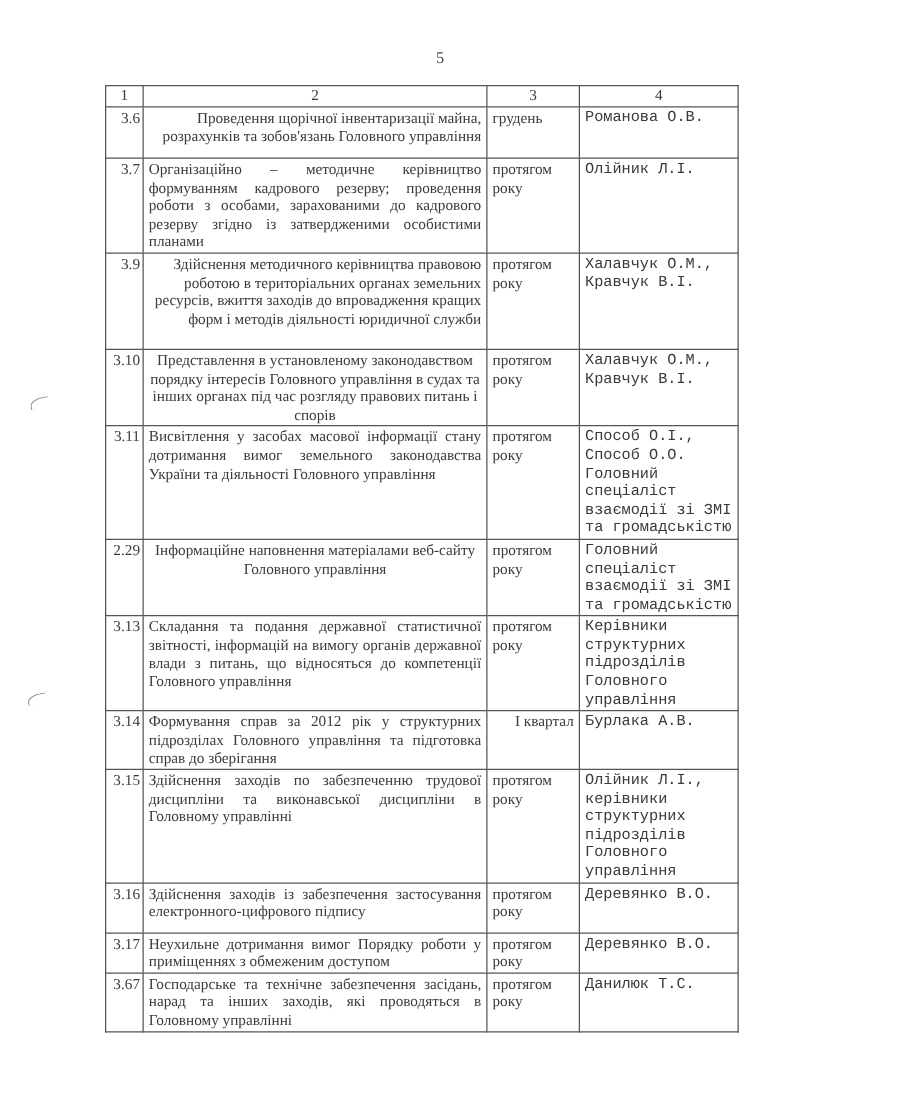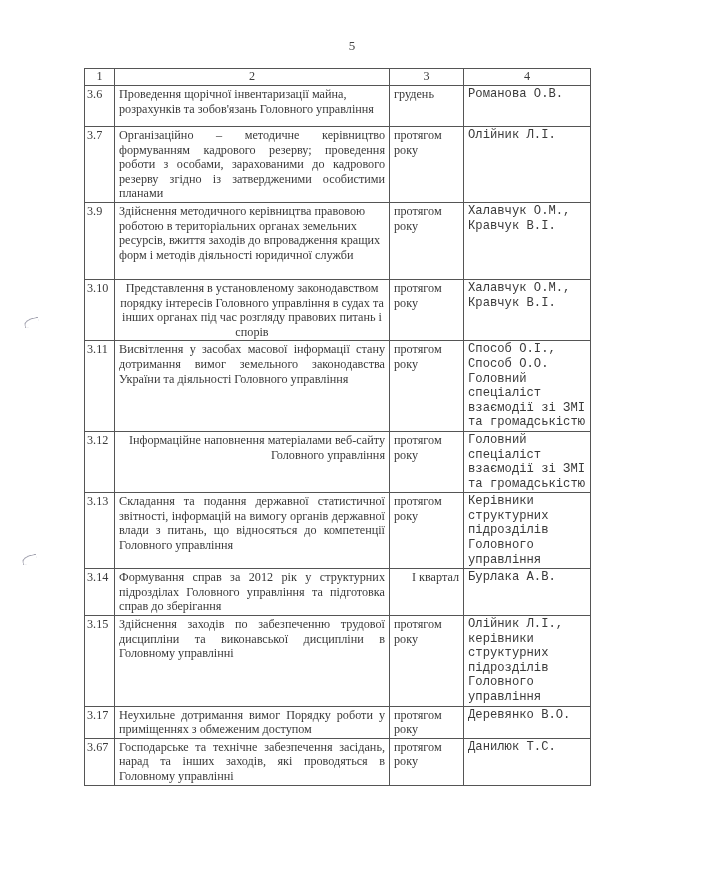--- a/index.html
+++ b/index.html
@@ -4,21 +4,21 @@
 <style>
   html, body { margin:0; padding:0; background:#ffffff; }
   body { width:720px; height:876px; position:relative; overflow:hidden;
          font-family:"Liberation Serif","DejaVu Serif",serif; color:#3a3a3a; }
   .page-num { position:absolute; top:38px; left:0; width:720px; text-align:center;
               font-size:13px; color:#444; margin-left:-8px; }
   table.plan { position:absolute; left:84px; top:68px; width:506px;
                border-collapse:collapse; table-layout:fixed; font-size:12.2px; line-height:14.6px; }
   table.plan td { border:1px solid #555; vertical-align:top; padding:1px 4px 1px 4px; }
   table.plan tr.hdr td { text-align:center; padding:0 4px; height:16px; border-top:1.5px solid #555; }
-  table.plan td.num { text-align:left; padding-left:2px; padding-right:2px; }
+  table.plan td.num { text-align:right; padding-left:2px; padding-right:2px; }
   table.plan td.task { text-align:justify; }
   table.plan td.term { }
   table.plan td.resp { }
   .mark { position:absolute; width:14px; height:8px; border-top:1px solid #9a9aa8;
           border-left:1px solid #9a9aa8; border-top-left-radius:12px 6px; transform:rotate(-10deg); }
   .nl { display:block;font-family:Liberation Mono, monospace; }
 </style>
 </head>
 <body>
 
@@ -37,40 +37,40 @@
   <tbody>
       <tr class="hdr">
     <td>1</td>
     <td>2</td>
     <td>3</td>
     <td>4</td>
   </tr>
 
   <tr style="height:41px">
     <td class="num">3.6</td>
-    <td class="task" style="text-align:left">Проведення щорічної інвентаризації майна, розрахунків та зобов'язань Головного управління</td>
+    <td class="task" style="text-align:right">Проведення щорічної інвентаризації майна, розрахунків та зобов'язань Головного управління</td>
     <td class="term">грудень</td>
     <td class="resp">
           <span class="nl">Романова О.В.</span>
         </td>
   </tr>
 
   <tr style="height:70px">
     <td class="num">3.7</td>
     <td class="task">Організаційно – методичне керівництво формуванням кадрового резерву; проведення роботи з особами, зарахованими до кадрового резерву згідно із затвердженими особистими планами</td>
     <td class="term">протягом року</td>
     <td class="resp">
           <span class="nl">Олійник Л.І.</span>
         </td>
   </tr>
 
 
   <tr style="height:77px">
     <td class="num">3.9</td>
-    <td class="task" style="text-align:left">Здійснення методичного керівництва правовою роботою в територіальних органах земельних ресурсів, вжиття заходів до впровадження кращих форм і методів діяльності юридичної служби</td>
+    <td class="task" style="text-align:right">Здійснення методичного керівництва правовою роботою в територіальних органах земельних ресурсів, вжиття заходів до впровадження кращих форм і методів діяльності юридичної служби</td>
     <td class="term">протягом року</td>
     <td class="resp">
           <span class="nl">Халавчук О.М.,</span>
           <span class="nl">Кравчук В.І.</span>
         </td>
   </tr>
 
   <tr style="height:53px">
     <td class="num">3.10</td>
     <td class="task" style="text-align:center">Представлення в установленому законодавством порядку інтересів Головного управління в судах та інших органах під час розгляду правових питань і спорів</td>
@@ -86,22 +86,22 @@
     <td class="task">Висвітлення у засобах масової інформації стану дотримання вимог земельного законодавства України та діяльності Головного управління</td>
     <td class="term">протягом року</td>
     <td class="resp">
           <span class="nl">Способ О.І.,</span>
           <span class="nl">Способ О.О.</span>
           <span class="nl">Головний спеціаліст взаємодії зі ЗМІ та громадськістю</span>
         </td>
   </tr>
 
   <tr style="height:44px">
-    <td class="num">3.12</td>
-    <td class="task" style="text-align:right">Інформаційне наповнення матеріалами веб-сайту Головного управління</td>
+    <td class="num">2.29</td>
+    <td class="task" style="text-align:center">Інформаційне наповнення матеріалами веб-сайту Головного управління</td>
     <td class="term">протягом року</td>
     <td class="resp">
           <span class="nl">Головний спеціаліст взаємодії зі ЗМІ та громадськістю</span>
         </td>
   </tr>
 
   <tr style="height:57px">
     <td class="num">3.13</td>
     <td class="task">Складання та подання державної статистичної звітності, інформацій на вимогу органів державної влади з питань, що відносяться до компетенції Головного управління</td>
     <td class="term">протягом року</td>
@@ -122,20 +122,28 @@
   <tr style="height:74px">
     <td class="num">3.15</td>
     <td class="task">Здійснення заходів по забезпеченню трудової дисципліни та виконавської дисципліни в Головному управлінні</td>
     <td class="term">протягом року</td>
     <td class="resp">
           <span class="nl">Олійник Л.І.,</span>
           <span class="nl">керівники структурних підрозділів Головного управління</span>
         </td>
   </tr>
 
+  <tr style="height:40px">
+    <td class="num">3.16</td>
+    <td class="task">Здійснення заходів із забезпечення застосування електронного-цифрового підпису</td>
+    <td class="term">протягом року</td>
+    <td class="resp">
+          <span class="nl">Деревянко В.О.</span>
+        </td>
+  </tr>
 
   <tr style="height:24px">
     <td class="num">3.17</td>
     <td class="task">Неухильне дотримання вимог Порядку роботи у приміщеннях з обмеженим доступом</td>
     <td class="term">протягом року</td>
     <td class="resp">
           <span class="nl">Деревянко В.О.</span>
         </td>
   </tr>
 

